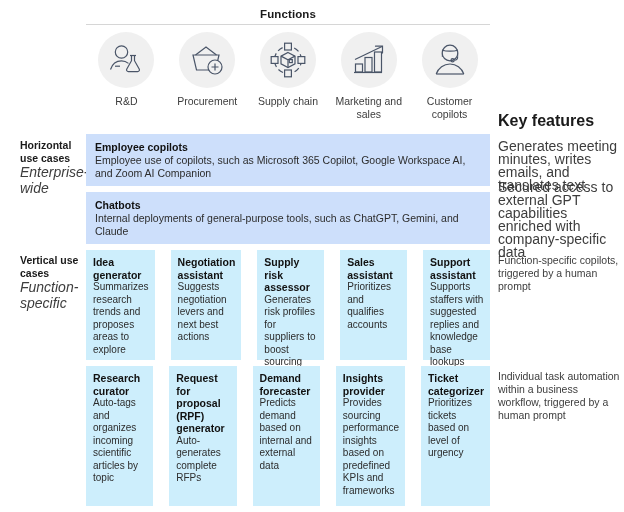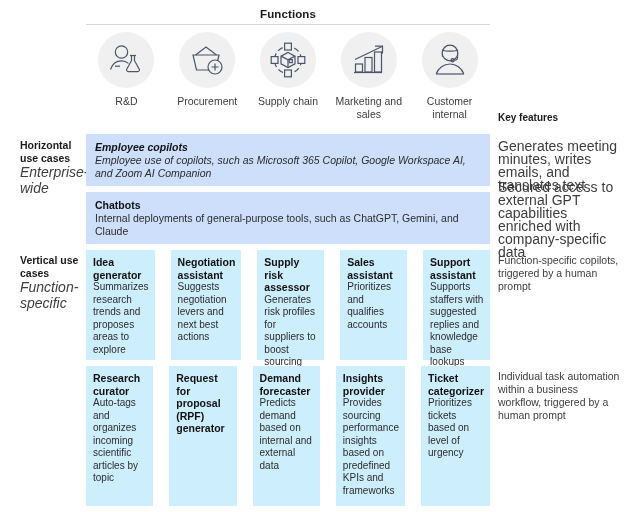--- a/index.html
+++ b/index.html
@@ -71,21 +71,21 @@
     color: #3d3d3d;
     text-align: center;
     width: 74px;
   }
 
   
   .key-features-head {
     position: absolute;
     left: 498px;
     top: 112px;
-    font-size: 10px;
+    font-size: 16px;
     font-weight: bold;
     color: #1a1a1a;
   }
 
   
   .row-label {
     position: absolute;
     left: 20px;
     width: 64px;
   }
@@ -105,21 +105,21 @@
   #label-vertical   { top: 254px; }
 
   
   .band {
     position: absolute;
     left: 86px;
     width: 404px;
     background: #cddffb;
     padding: 7px 9px 8px 9px;
   }
-  #band-0 { top: 134px; height: 52px; font-style: italic; }
+  #band-0 { top: 134px; height: 52px; }
   #band-1 { top: 192px; height: 52px; }
   .band-title {
     font-size: 10.5px;
     line-height: 13px;
     font-weight: bold;
     color: #111111;
   }
   .band-desc {
     font-size: 10.5px;
     line-height: 13px;
@@ -251,21 +251,21 @@
           <circle cx="17" cy="10" r="7.8"></circle>
           <path d="M9.6 7.2c3.3 1.1 11.2 1.3 14.8 0"></path>
           <path d="M9.4 10.5v3.2M24.6 10.5v3.2"></path>
           <path d="M21.5 17.2c1.6 0 3.1-1.3 3.1-3.2"></path>
           <circle cx="19.6" cy="17.3" r="1.6"></circle>
           <path d="M3.2 31c2.1-6.2 7.6-10 13.8-10s11.7 3.8 13.8 10"></path>
           <path d="M3.2 31h27.6"></path>
         </svg>
       </div>
       <div class="icon-label">Customer
-internal</div>
+copilots</div>
     </div>
 
   </div>
 
   <div class="key-features-head">Key features</div>
 
   <div class="row-label" id="label-horizontal">
     <div class="rl-title">Horizontal use cases</div>
     <div class="rl-sub">Enterprise-wide</div>
   </div>
@@ -311,20 +311,21 @@
   </div>
   <div class="grid-key" id="gridkey-0">Function-specific copilots, triggered by a human prompt</div>
 
   <div class="card-grid" id="grid-1">
     <div class="card">
       <div class="card-title">Research curator</div>
       <div class="card-desc">Auto-tags and organizes incoming scientific articles by topic</div>
     </div>
     <div class="card">
       <div class="card-title">Request for proposal (RPF) generator</div>
+      <div class="card-desc">Auto-generates complete RFPs</div>
     </div>
     <div class="card">
       <div class="card-title">Demand forecaster</div>
       <div class="card-desc">Predicts demand based on internal and external data</div>
     </div>
     <div class="card">
       <div class="card-title">Insights provider</div>
       <div class="card-desc">Provides sourcing performance insights based on predefined KPIs and frameworks</div>
     </div>
     <div class="card">

